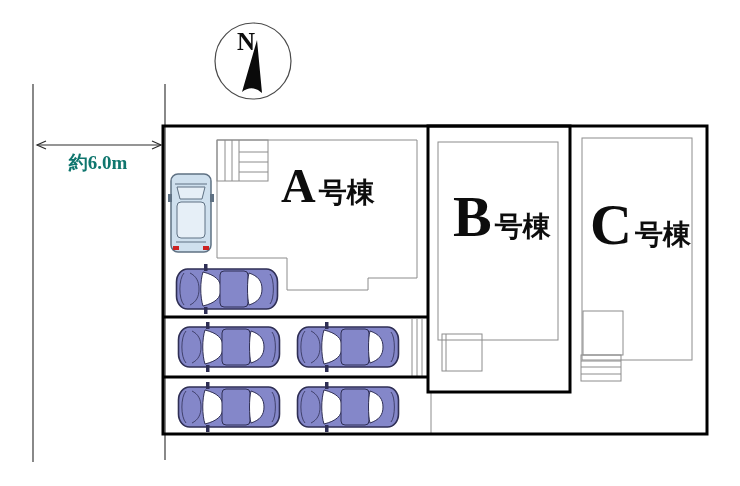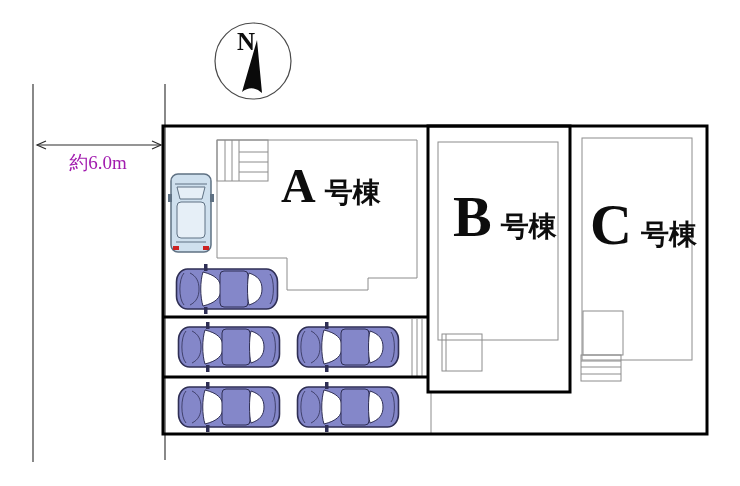--- a/index.html
+++ b/index.html
@@ -27,23 +27,23 @@
   .van-part  { fill:#e6eff7; stroke:var(--van-outline,#5f7183); stroke-width:1; }
   .van-dark  { fill:var(--van-outline,#5f7183); }
   .van-line  { fill:none; stroke:var(--van-outline,#5f7183); stroke-width:1; }
   .tail      { fill:var(--taillight,#cc2222); }
 
   
   .bldg-label { position:absolute; display:flex; align-items:baseline; color:#0d0d0d;
                 font-weight:bold; white-space:nowrap; line-height:1; }
   .bldg-letter { font-size:48px; letter-spacing:1px; }
   .bldg-label.size-lg .bldg-letter { font-size:58px; }
-  .bldg-suffix { font-size:28px; margin-left:8px; }
+  .bldg-suffix { font-size:28px; margin-left:2px; }
   .road-label { position:absolute; left:50px; top:152px; width:96px; text-align:center;
-                font-weight:normal; font-size:19px; line-height:22px; color:#a21caf; }
+                font-weight:bold; font-size:19px; line-height:22px; color:#0f766e; }
   .compass-n { font-size:25px; font-weight:bold; fill:#0d0d0d;
                font-family:"Liberation Serif","DejaVu Serif",serif; }
 </style>
 </head>
 <body>
 
 <div class="stage">
 
   <svg width="740" height="486" viewBox="0 0 740 486">
 

